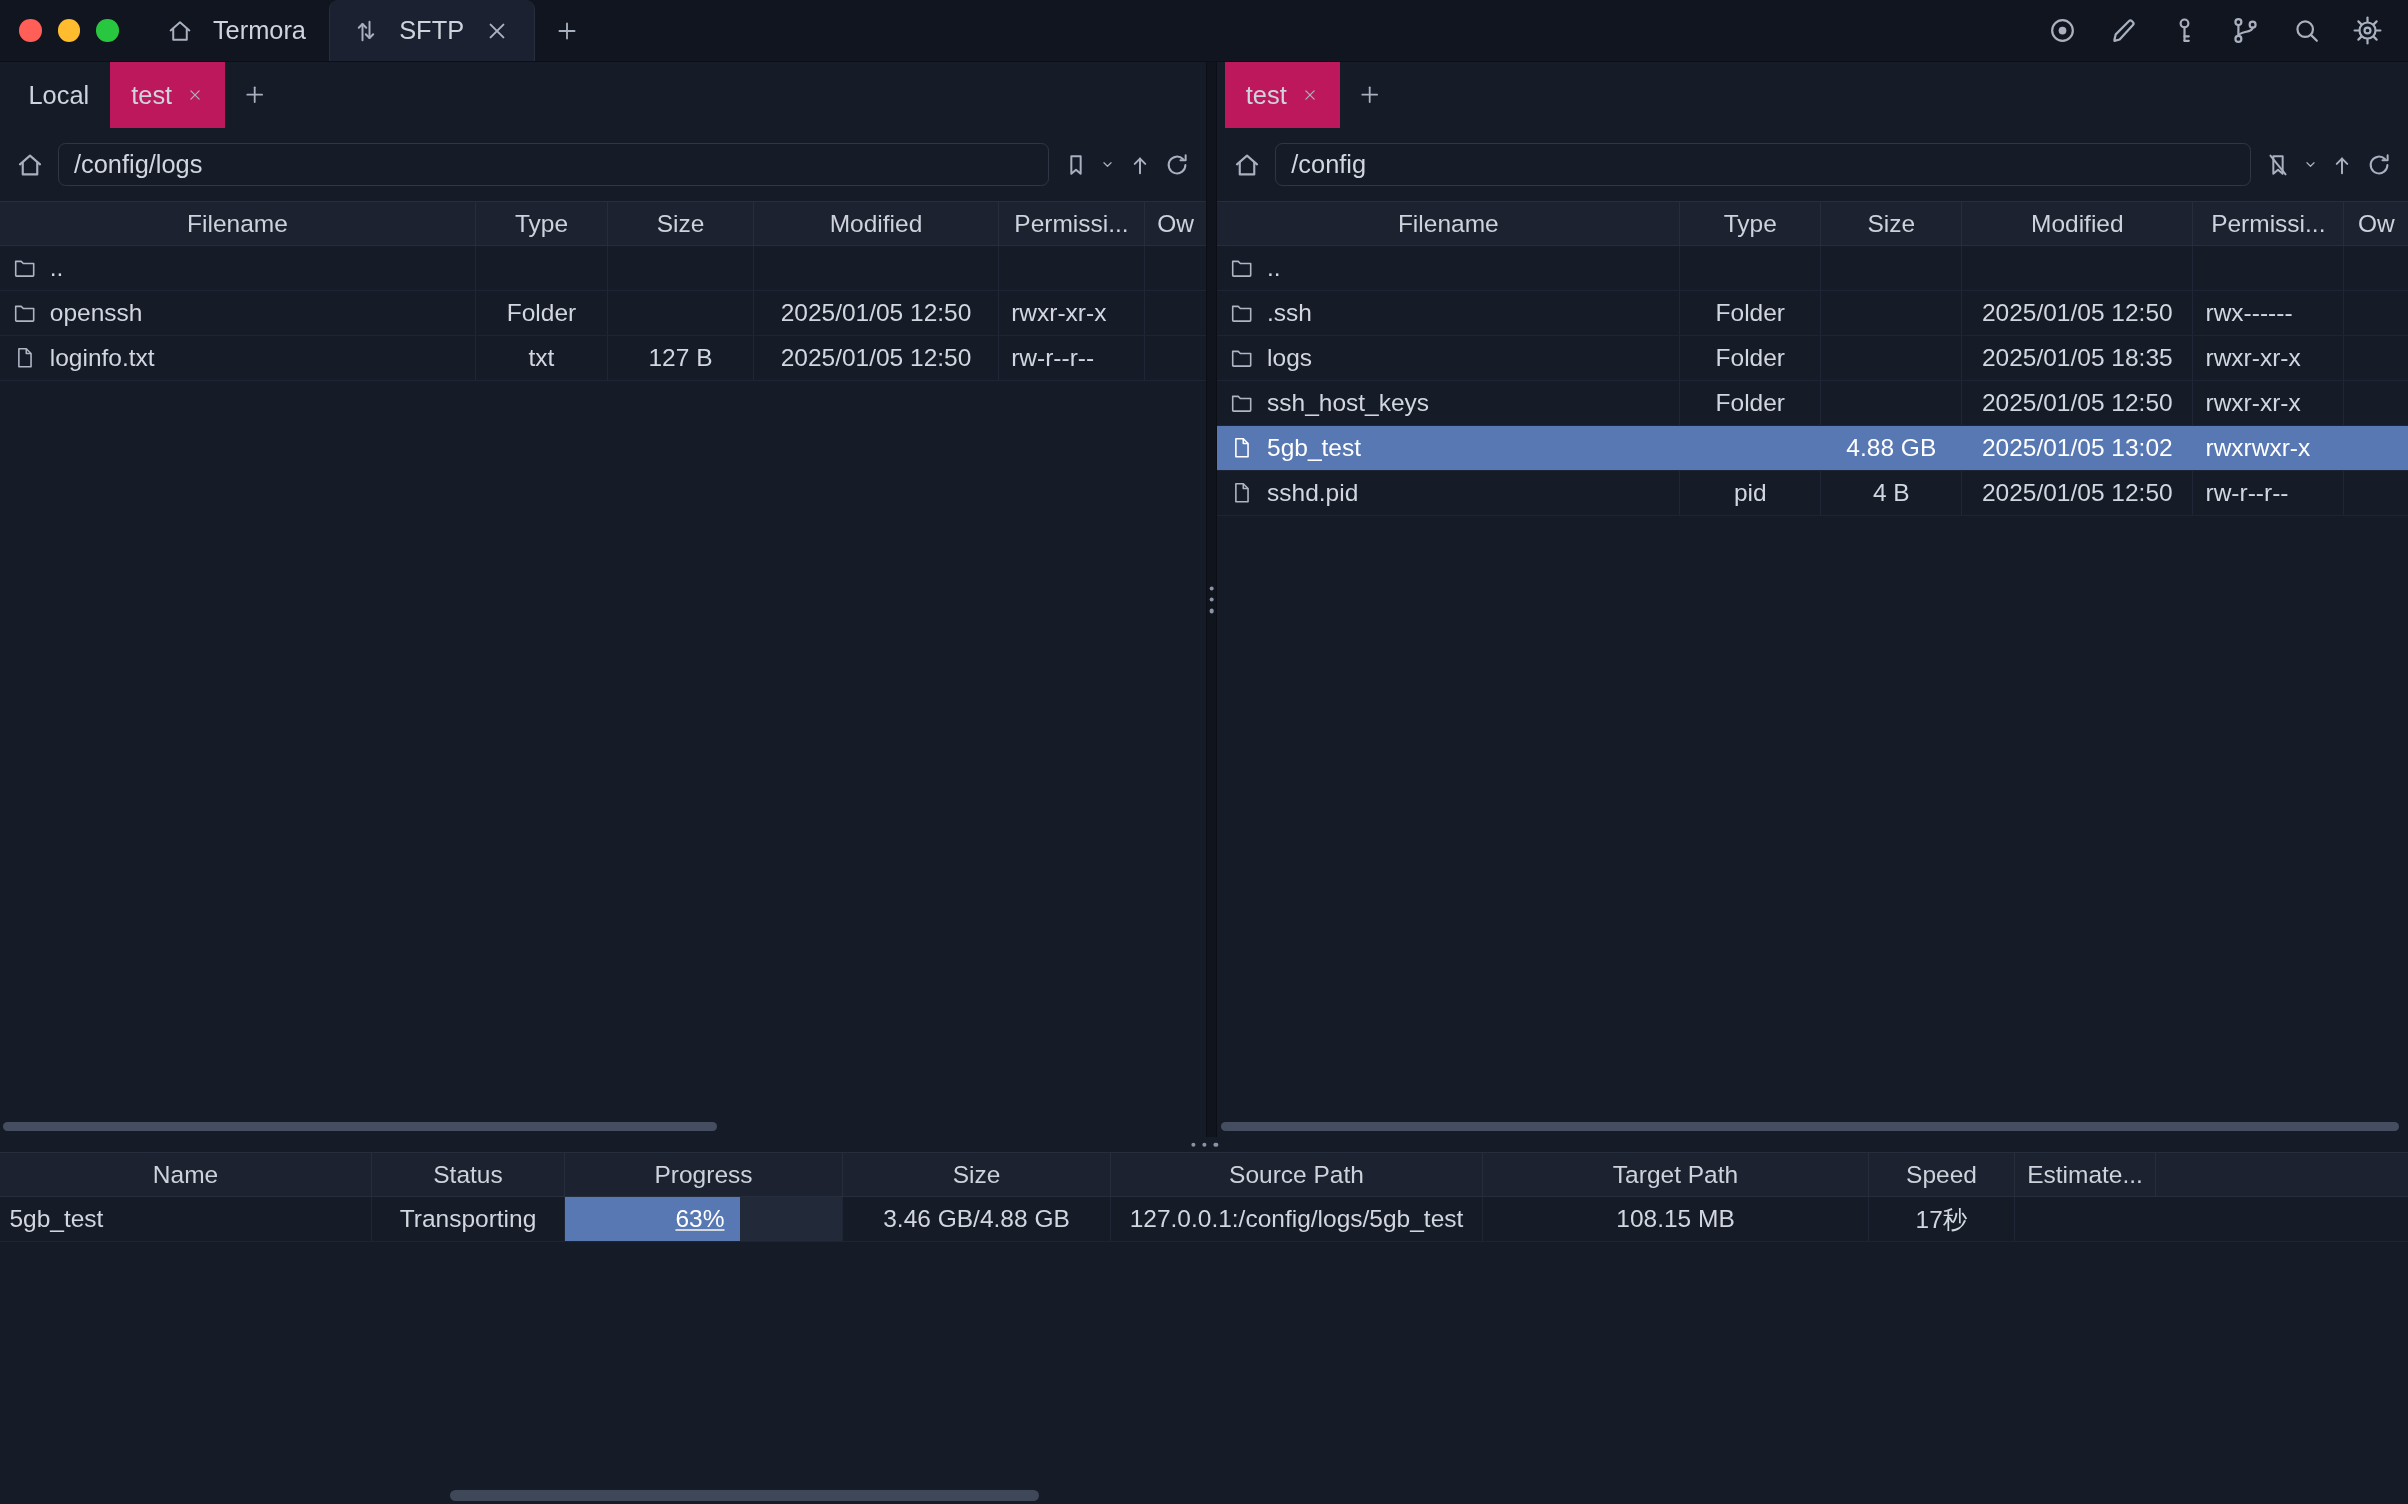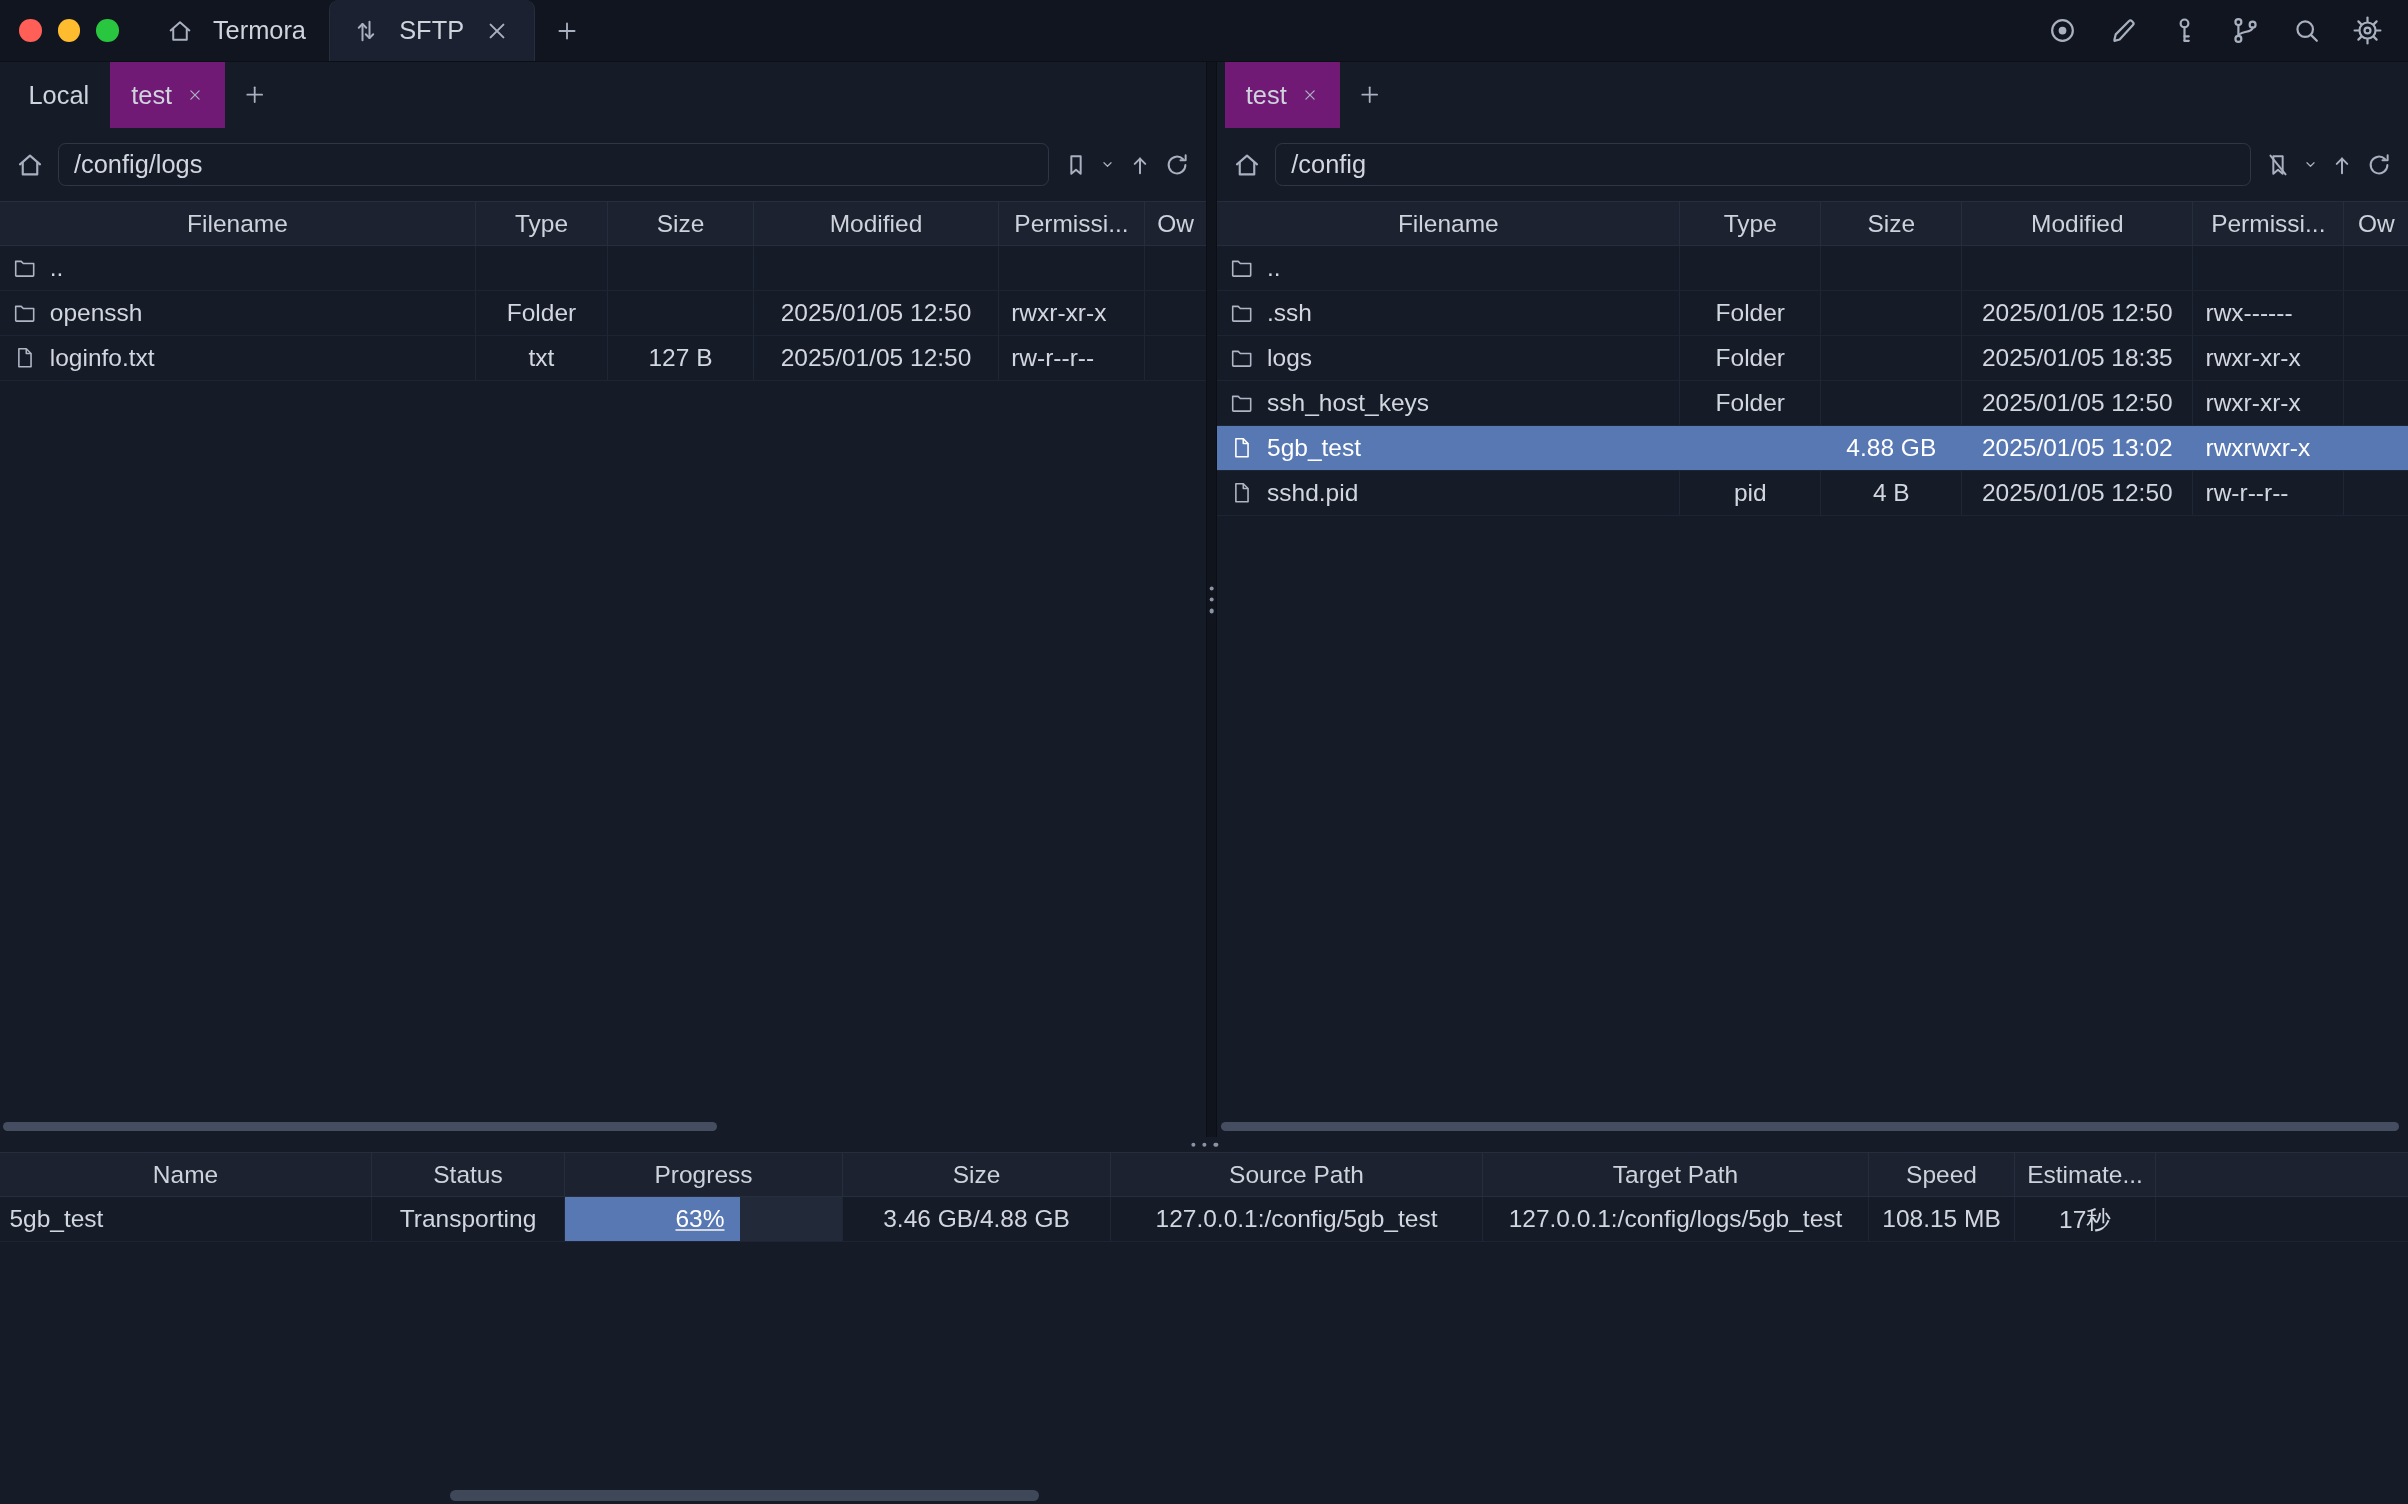--- a/index.html
+++ b/index.html
@@ -39,21 +39,21 @@
   .pane.left  { width:1206px; --cols:476px 132px 146px 245px 146px 1fr; }
   .pane.right { width:1191px; --cols:463px 141px 141px 231px 151px 1fr; }
   .vdivider { width:11.3px; background:#10141d; border-left:0.9px solid #0b0e15; border-right:0.9px solid #0b0e15; position:relative; }
   .vdots { position:absolute; top:50%; left:50%; transform:translate(-50%,-50%); display:flex; flex-direction:column; gap:6.6px; }
   .vdots i, .hdots i { width:4.7px; height:4.7px; border-radius:50%; background:#8b93a6; display:block; }
 
   
   .pane-tabs { height:66px; display:flex; align-items:stretch; padding-left:7.5px; font-size:25.4px; flex:0 0 auto; }
   .tabs-holder { display:flex; align-items:stretch; }
   .pane-tab { display:flex; align-items:center; gap:14px; padding:0 21px; color:#ced3dc; }
-  .pane-tab.active { background:#701a75; }
+  .pane-tab.active { background:#be185d; }
   .pane-tab .tab-close svg { width:18px; height:18px; }
   .tab-add { display:flex; align-items:center; padding:0 17px; }
   .tab-add svg { width:25.4px; height:25.4px; }
 
   
   .path-row { height:73px; display:flex; align-items:center; gap:13px; padding:0 15px; flex:0 0 auto; }
   .path-row .home svg { width:30px; height:30px; }
   .path-input { flex:1; height:43px; background:transparent; border:0.9px solid #2f3747; border-radius:7.5px; color:var(--text,#d2d6df); font-size:25.4px; padding:0 15px; font-family:"Liberation Sans", sans-serif; outline:none; min-width:0; }
   .path-controls { display:flex; align-items:center; gap:9.4px; flex:0 0 auto; }
   .path-controls .ic svg { width:28px; height:28px; }
@@ -515,21 +515,20 @@
         <div class="t-cell name">5gb_test</div>
         <div class="t-cell">Transporting</div>
         <div class="t-cell progress">
           <div class="progress-track">
             <div class="progress-fill" style="width: 63%;">
               <span class="progress-text">63%</span>
             </div>
           </div>
         </div>
         <div class="t-cell">3.46 GB/4.88 GB</div>
-        <div class="t-cell">127.0.0.1:/config/5gb_test</div>
         <div class="t-cell">127.0.0.1:/config/logs/5gb_test</div>
         <div class="t-cell">108.15 MB</div>
         <div class="t-cell">17秒</div>
         <div class="t-cell"></div>
       </div>
     </div>
 </div>
 
 <div class="bottom-scroll">
   <div class="bottom-thumb"></div>

